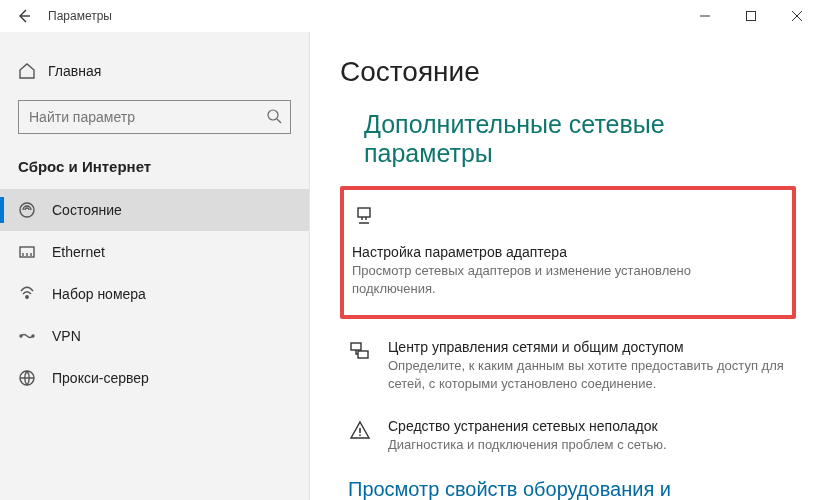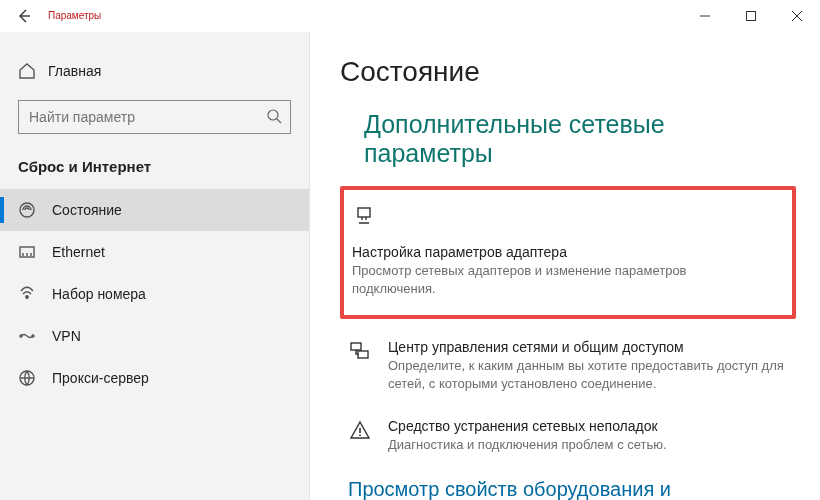--- a/index.html
+++ b/index.html
@@ -3,21 +3,21 @@
 <meta charset="utf-8">
 <style>
   * { margin: 0; padding: 0; box-sizing: border-box; font-family: "Segoe UI", Arial, sans-serif; }
   body { width: 820px; height: 500px; background: #fff; overflow: hidden; }
 
   .titlebar {
     height: 32px; display: flex; align-items: center; padding-left: 8px;
     border-bottom: 1px solid rgba(0,0,0,0);
   }
   .titlebar .back { width: 32px; height: 32px; display:flex; align-items:center; justify-content:center; }
-  .titlebar .title { font-size: 10px; padding-left: 8px; color:#b91c1c; }
+  .titlebar .title { font-size: 12px; padding-left: 8px; color:#404040; }
   .titlebar .spacer { flex: 1; }
   .win-btn { width: 46px; height: 32px; display:flex; align-items:center; justify-content:center; color:#333; }
   .win-btn svg { stroke:#333; }
 
   .layout { display: flex; height: calc(500px - 32px); }
   .sidebar {
     width: 310px; height: 100%; background: #f3f3f3; padding-top: 24px;
     border-right: 1px solid #e6e6e6; position: relative;
   }
   .home-row { display:flex; align-items:center; gap:12px; padding: 6px 18px; font-size:14px; color:#222; }
@@ -172,21 +172,21 @@
 
     <div class="option-row highlighted">
       <span class="opt-icon">
         <svg width="22" height="22" viewBox="0 0 22 22">
             <rect x="5" y="3" width="12" height="9"></rect>
             <path d="M9 12v3M13 12v3M6 18h10"></path>
           </svg>
       </span>
       <div class="opt-text">
         <div class="opt-title">Настройка параметров адаптера</div>
-        <div class="opt-desc">Просмотр сетевых адаптеров и изменение параметров подключения.</div>
+        <div class="opt-desc">Просмотр сетевых адаптеров и изменение установлено подключения.</div>
       </div>
     </div>
 
     <div class="option-row">
       <span class="opt-icon">
         <svg width="22" height="22" viewBox="0 0 22 22">
             <rect x="2" y="3" width="10" height="7"></rect>
             <rect x="9" y="11" width="10" height="7"></rect>
             <path d="M7 10v4h2"></path>
           </svg>

